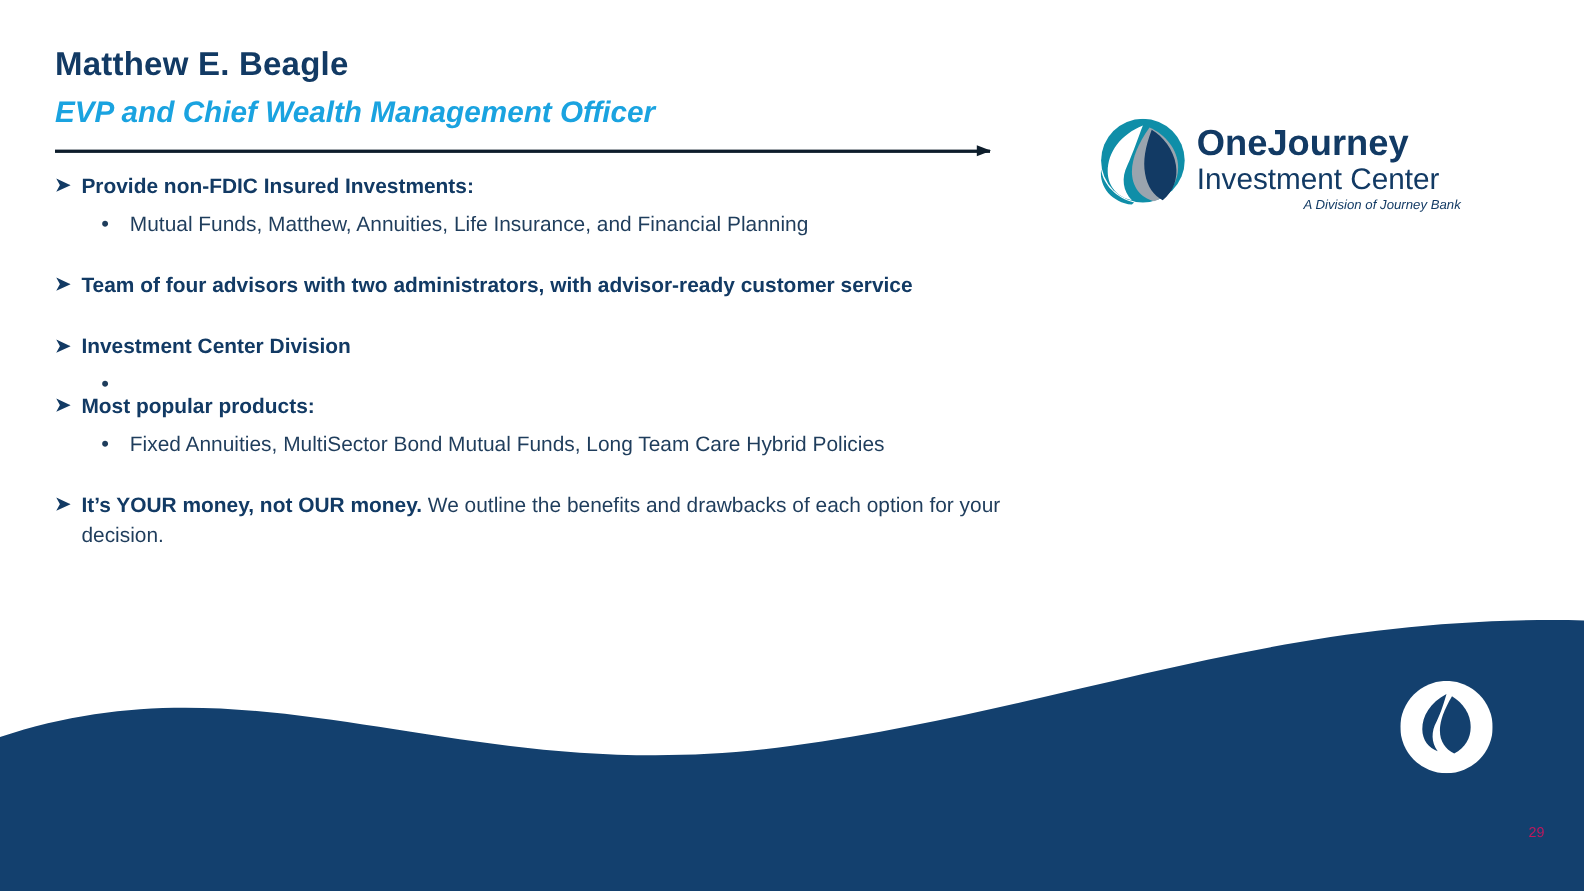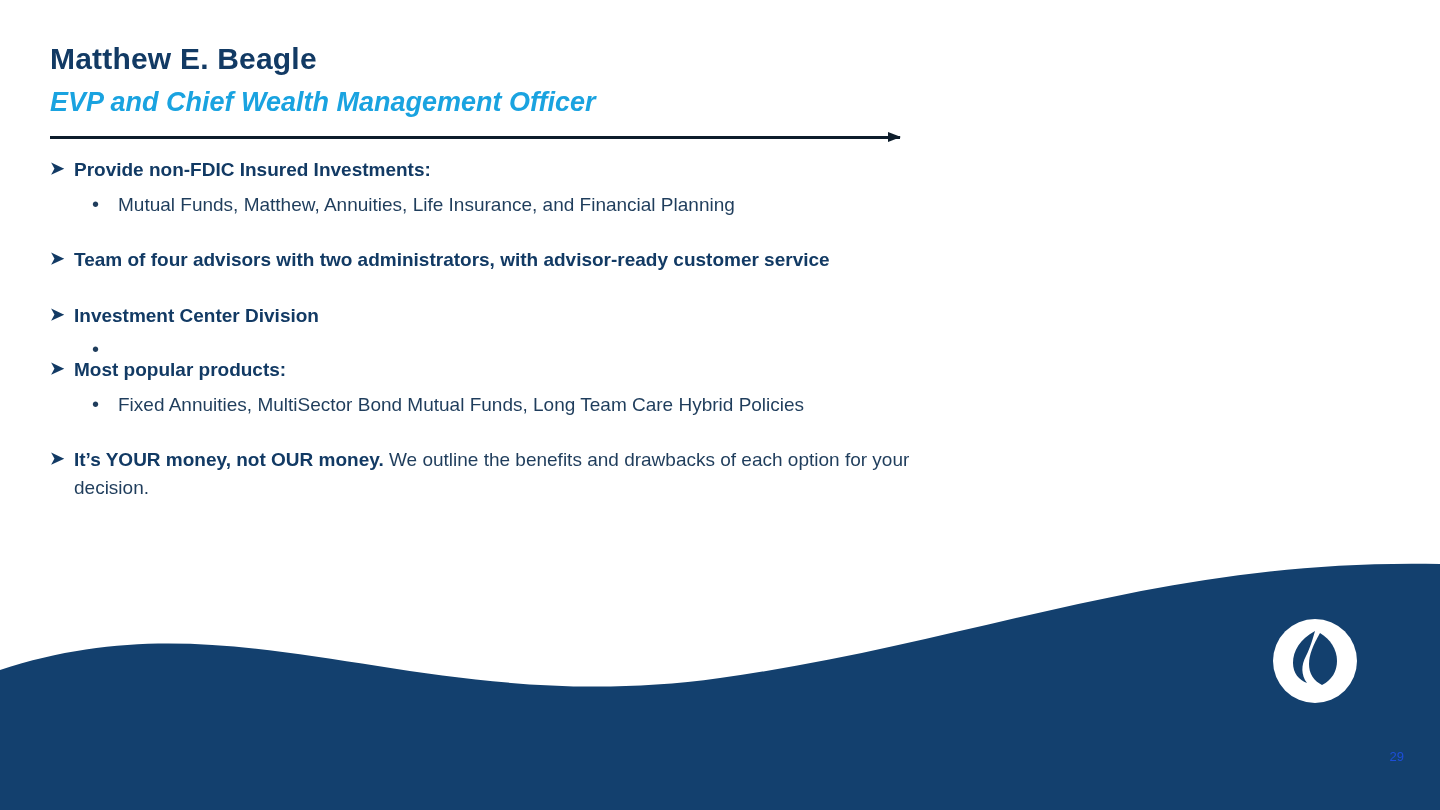--- a/index.html
+++ b/index.html
@@ -129,21 +129,21 @@
     left: 0;
     bottom: 0;
     width: 1440px;
     height: 260px;
   }
   .page-number {
     position: absolute;
     right: 36px;
     bottom: 46px;
     font-size: 13px;
-    color: #1d4ed8;
+    color: #be185d;
   }
   .footer-mark {
     position: absolute;
     left: 1273px;
     top: 619px;
     width: 84px;
     height: 84px;
   }
 </style>
 </head>
@@ -188,20 +188,34 @@
       <span>Fixed Annuities, MultiSector Bond Mutual Funds, Long Team Care Hybrid Policies</span>
     </div>
 
     <div class="lvl1 gap-lg">
       <span class="arrow">➤</span>
       <span>It’s YOUR money, not OUR money.</span><span class="normal"> We outline the benefits and drawbacks of each option for your decision.</span>
     </div>
 
   </div>
 
+  <div class="logo">
+    <svg class="logo-svg" width="345" height="95" viewBox="0 0 345 95" xmlns="http://www.w3.org/2000/svg">
+
+      <circle cx="44" cy="38" r="38" fill="#0f8ea8"></circle>
+      <path d="M44 6 C24 14 12 30 12 48 C12 62 22 72 34 74 C26 66 24 54 30 42 C35 31 40 16 44 6 Z" fill="#ffffff"></path>
+      <path d="M50 8 C40 22 34 36 34 48 C34 62 42 72 54 75 C68 70 76 58 76 44 C76 28 64 14 50 8 Z" fill="#9aa4ae"></path>
+      <path d="M52 10 C46 26 44 38 46 50 C48 62 54 70 62 74 C72 66 76 54 74 42 C72 28 62 16 52 10 Z" fill="#123a64"></path>
+      <path d="M36 76 C20 72 8 60 6 46 C4 62 16 76 34 78 Z" fill="#0f8ea8"></path>
+
+      <text x="93" y="33" font-family="'Liberation Sans', sans-serif" font-size="33" font-weight="bold" fill="#123a64">One<tspan fill="#123a64">Journey</tspan></text>
+      <text x="93" y="64" font-family="'Liberation Sans', sans-serif" font-size="27" fill="#123a64">Investment Center</text>
+      <text x="190" y="82" font-family="'Liberation Sans', sans-serif" font-size="12" font-style="italic" fill="#123a64">A Division of Journey Bank</text>
+    </svg>
+  </div>
 
   <svg class="wave" viewBox="0 0 1440 260" preserveAspectRatio="none" xmlns="http://www.w3.org/2000/svg">
     <path d="M0,120 C240,40 420,170 720,128 C980,92 1160,8 1440,14 L1440,260 L0,260 Z" fill="#13406e"></path>
   </svg>
 
   <svg class="footer-mark" viewBox="0 0 84 84" xmlns="http://www.w3.org/2000/svg">
     <circle cx="42" cy="42" r="42" fill="#ffffff"></circle>
     <path d="M42 12 C27 20 20 32 20 44 C20 54 26 61 34 64 C28 56 28 46 33 37 C37 29 40 19 42 12 Z" fill="#13406e"></path>
     <path d="M47 14 C40 26 36 36 36 45 C36 55 41 62 49 66 C59 61 64 52 64 42 C64 30 57 20 47 14 Z" fill="#13406e"></path>
   </svg>

